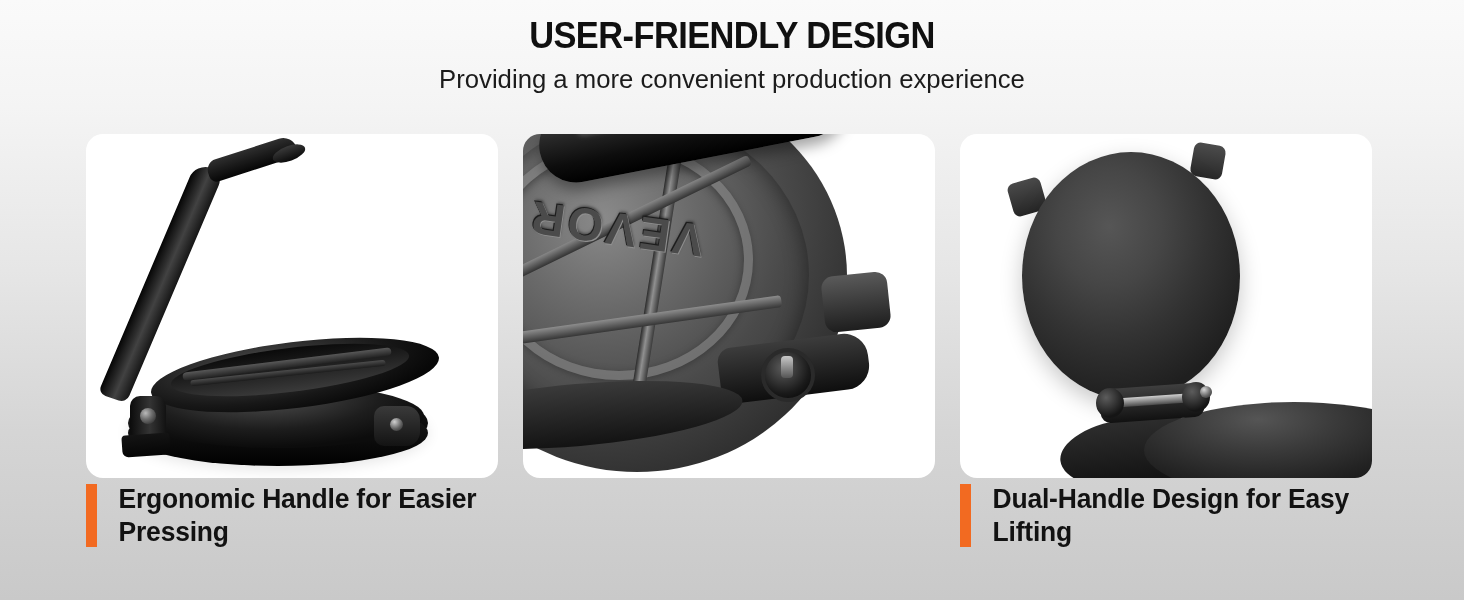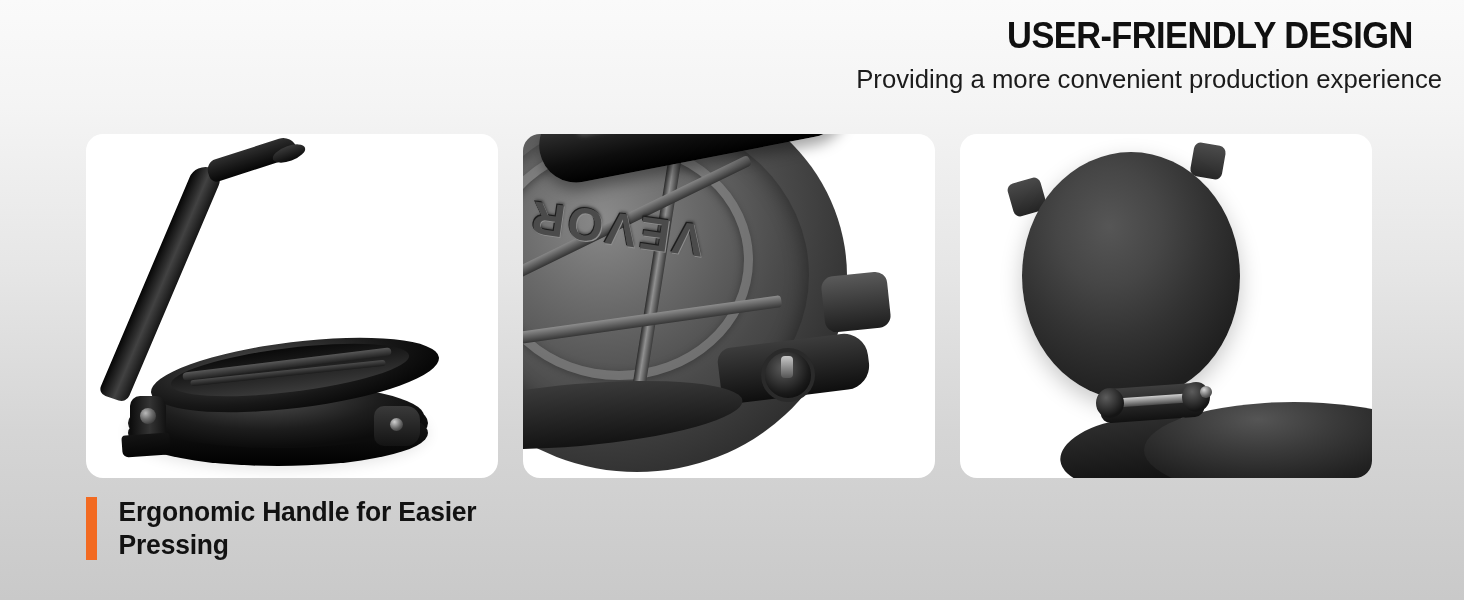--- a/index.html
+++ b/index.html
@@ -6,21 +6,21 @@
   html, body { width:1464px; height:600px; }
   body {
     font-family: "Liberation Sans", sans-serif;
     background: linear-gradient(to bottom, #fafafa 0%, #f4f4f4 18%, #e6e6e6 45%, #d5d5d5 72%, #c9c9c9 100%);
     position:relative;
     overflow:hidden;
     -webkit-font-smoothing:antialiased;
   }
 
   
-  .header { width:100%; text-align:right; padding-top:14px; }
+  .header { width:100%; text-align:center; padding-top:14px; }
   .title {
     font-size:37px;
     font-weight:bold;
     letter-spacing:-0.6px;
     color:#101010;
     line-height:44px;
     transform:scaleX(0.93);
   }
   .subtitle {
     font-size:26.5px;
@@ -43,21 +43,21 @@
 
   .photo {
     position:relative;
     width:412px; height:344px;
     background:#ffffff;
     border-radius:17px;
     overflow:hidden;
   }
 
   .caption {
-    margin-top:18px;
+    margin-top:5px;
     display:flex;
     align-items:flex-start;
     padding-left:0px;
   }
   .accent-bar {
     width:11px;
     height:63px;
     background:#f26a21;
     flex:0 0 11px;
     margin-top:1px;
@@ -439,15 +439,19 @@
         <div class="p3-disc"></div>
         <div class="p3-baseleft"></div>
         <div class="p3-basedisc"></div>
         <div class="p3-hinge-block"></div>
         <div class="p3-hinge-rod"></div>
         <div class="p3-hinge-cap-l"></div>
         <div class="p3-hinge-cap-r"></div>
         <div class="p3-bolt"></div>
       </div>
     </div>
+    <div class="caption">
+      <div class="accent-bar"></div>
+      <div class="caption-text">Dual-Handle Design for Easy Lifting</div>
+    </div>
   </div>
 
 </div>
 
 </body></html>

